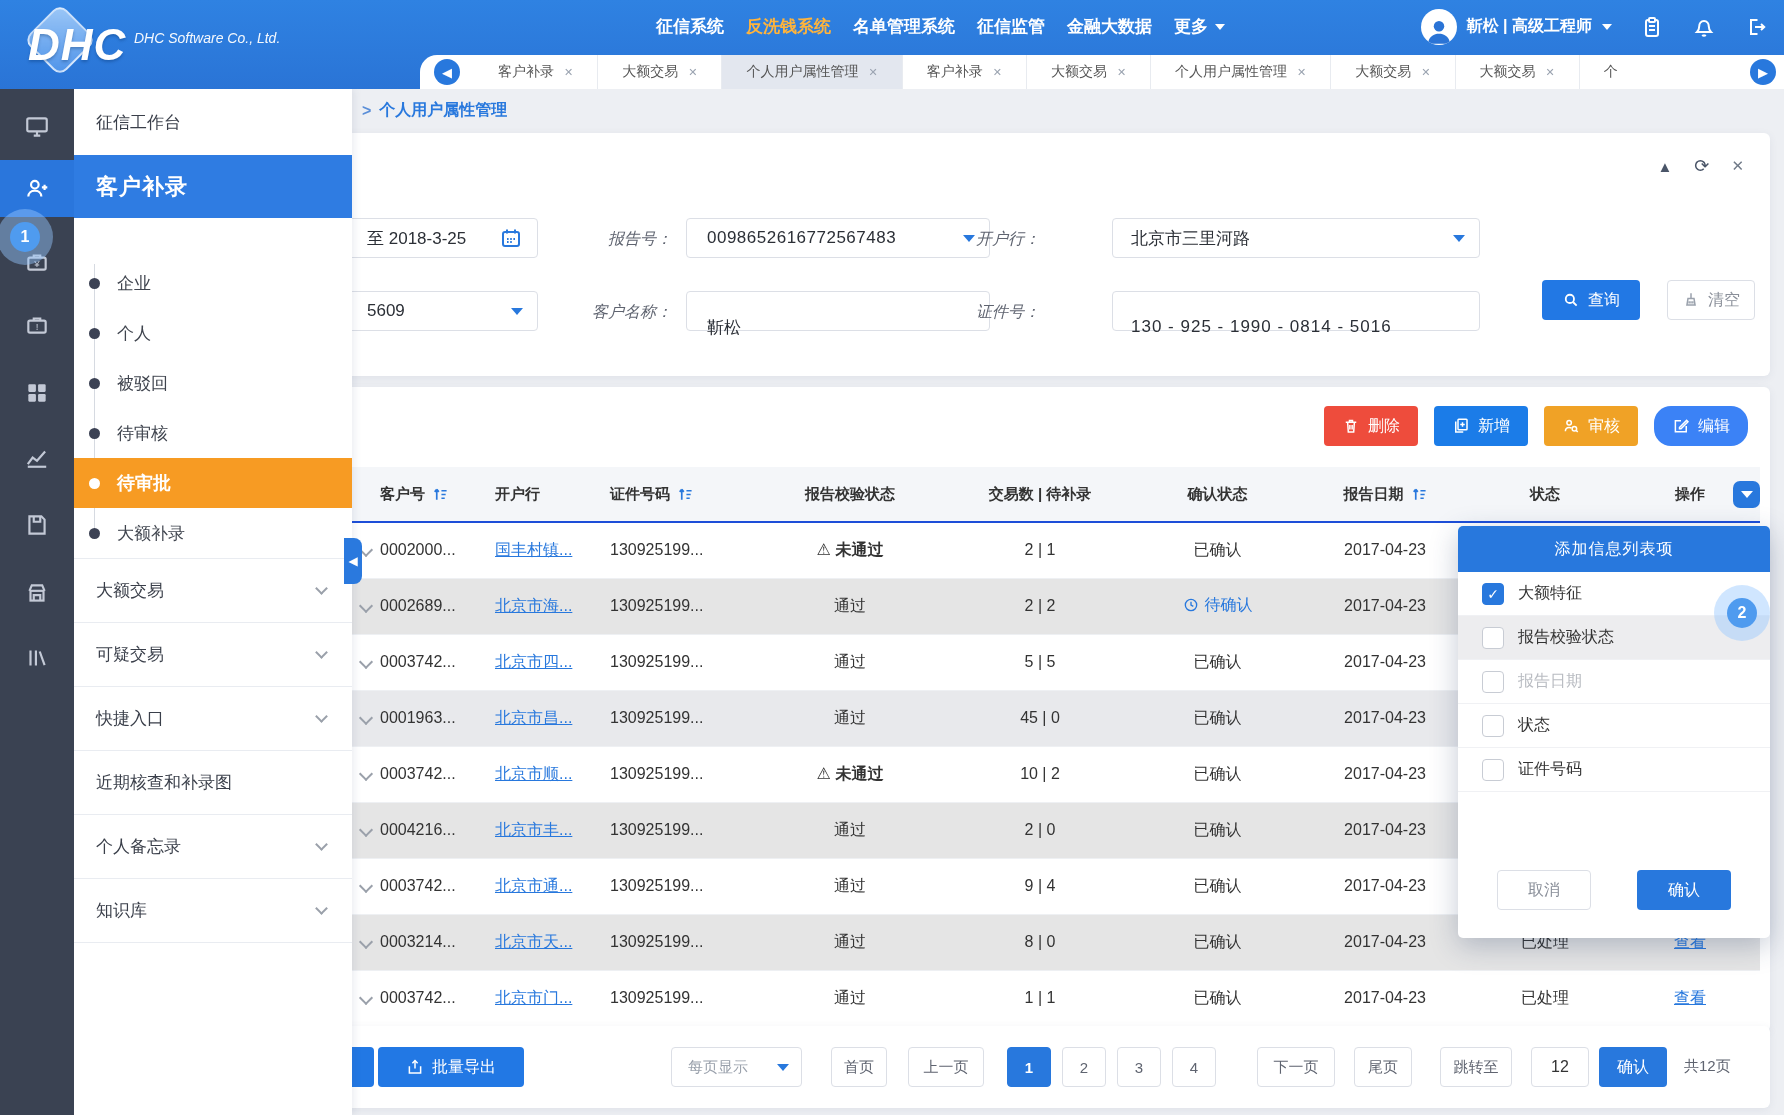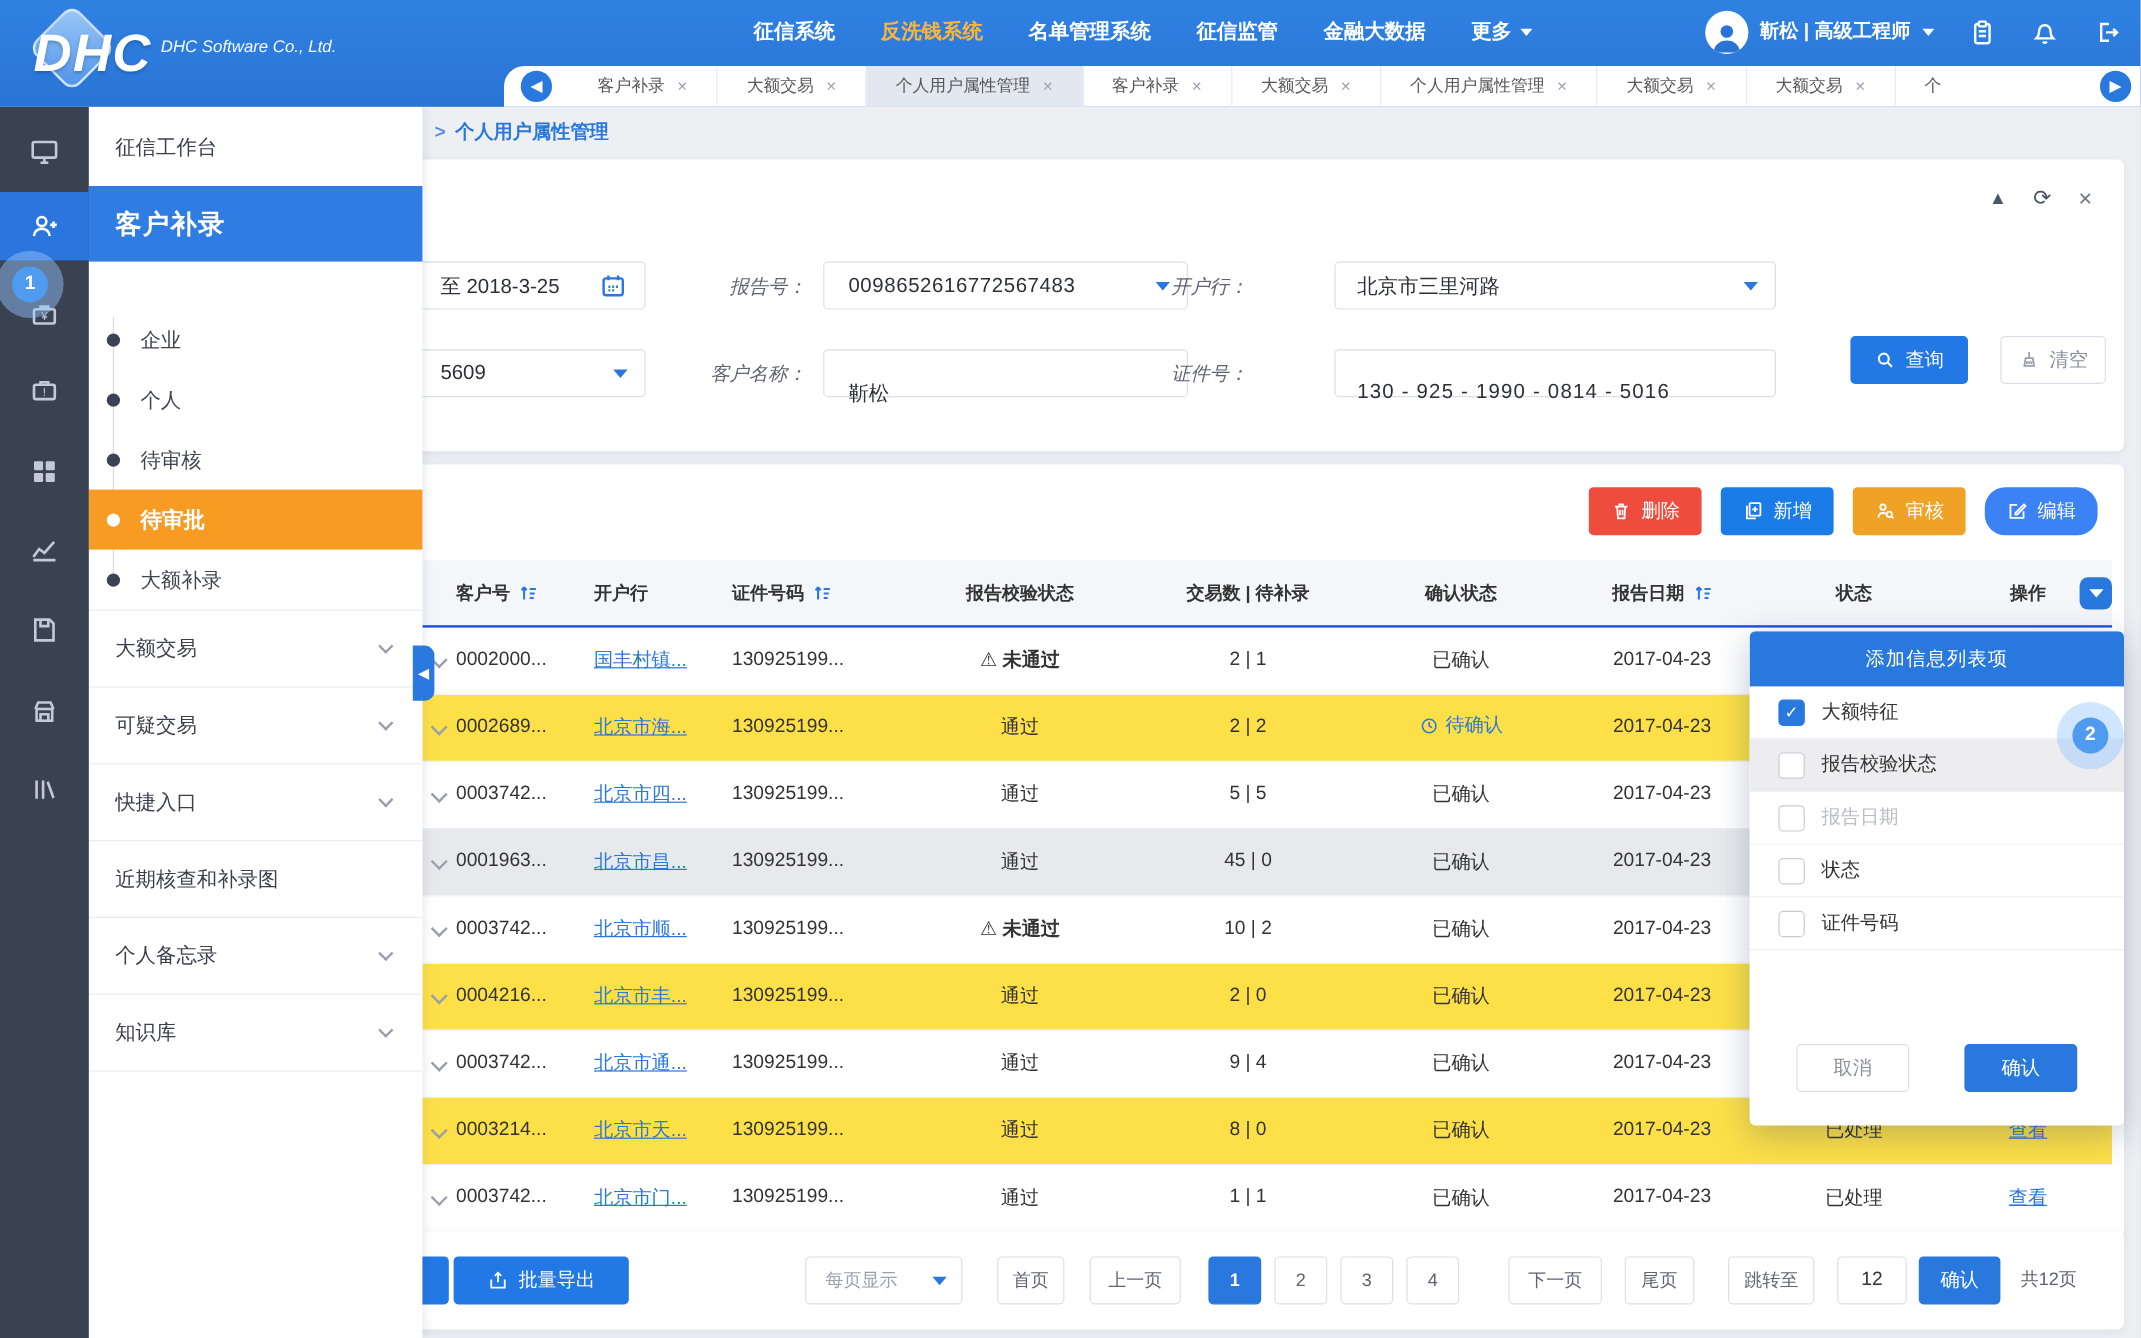--- a/index.html
+++ b/index.html
@@ -11,21 +11,21 @@
     background:linear-gradient(180deg,#2f82e2,#2a74d6); z-index:40; }
   .logo-wrap { position:absolute; left:26px; top:6px; display:flex; align-items:center; }
   .logo-diamond { width:52px; height:52px; margin:8px 10px 0 8px; border-radius:10px;
     transform:rotate(45deg); background:linear-gradient(135deg,#9cc7f7,#4e93e9);
     border:2px solid rgba(255,255,255,.65); }
   .logo-abbr { position:absolute; left:2px; top:14px; font-size:44px; font-weight:bold;
     font-style:italic; color:#fff; letter-spacing:1px; text-shadow:0 2px 3px rgba(0,40,90,.3); }
   .logo-text { margin-left:38px; color:#fff; }
   .logo-cn { font-size:27px; font-weight:bold; letter-spacing:3px; }
   .logo-en { font-size:14px; font-style:italic; margin-top:3px; opacity:.95; }
-  .main-nav { position:absolute; left:628px; top:0; height:53px; display:flex; align-items:center; gap:38px; }
+  .main-nav { position:absolute; left:656px; top:0; height:53px; display:flex; align-items:center; gap:22px; }
   .nav-item { color:#fff; font-size:17px; font-weight:600; cursor:pointer; white-space:nowrap; display:flex; align-items:center; gap:7px; }
   .nav-item.active { color:#ffb43c; }
   .caret-down-w { width:0; height:0; border-left:5px solid transparent; border-right:5px solid transparent; border-top:6px solid #fff; display:inline-block; }
   .user-area { position:absolute; right:16px; top:0; height:53px; display:flex; align-items:center; gap:28px; color:#fff; }
   .avatar { width:36px; height:36px; border-radius:50%; background:#fff; display:flex; align-items:flex-end; justify-content:center; overflow:hidden; }
   .user-name { font-size:16px; font-weight:600; display:flex; align-items:center; gap:8px; white-space:nowrap; }
   .hdr-ic { width:24px; height:24px; color:#fff; }
 
   
   .tab-strip { position:absolute; left:420px; right:0; bottom:0; height:34px; background:#fff;
@@ -93,21 +93,21 @@
   .card-table { left:310px; top:387px; width:1460px; height:645px; z-index:5; }
   .toolbar { position:absolute; right:22px; top:19px; display:flex; gap:16px; }
   .tbtn { height:40px; padding:0 18px; color:#fff; font-size:16px; }
   .tbtn.del { background:#ee4c3c; } .tbtn.add { background:#1b7ce8; }
   .tbtn.audit { background:#f0a226; } .tbtn.edit { background:#3b82f6;border-radius:17px; }
 
   table.grid { position:absolute; left:42px; top:80px; width:1408px; border-collapse:collapse; table-layout:fixed; }
   .grid th { height:55px; background:#f4f6f9; font-size:15px; color:#333; font-weight:bold; border-bottom:2px solid #1d4ed8; }
   .grid td { height:56px; font-size:16px; color:#333; border-bottom:1px solid #eef0f3; overflow:hidden; white-space:nowrap; }
   .grid .al { text-align:left; } .grid .ac { text-align:center; }
-  tr.shade td { background:#fde047; }
+  tr.shade td { background:#e5e5e5; }
   tr.selected td { background:#e8e9ec; }
   .hdr-flex { display:flex; align-items:center; gap:8px; }
   .hdr-flex.center { justify-content:center; }
   .sort-ic { width:15px; height:15px; color:#2878dd; cursor:pointer; flex:none; }
   .link { color:#2878dd; text-decoration:underline; cursor:pointer; }
   .status-fail { color:#e8483d; font-weight:600; }
   .status-pass { color:#c0c4cb; }
   .confirm-done { color:#b2b6be; }
   .confirm-pending { color:#2878dd; display:inline-flex; align-items:center; gap:6px; }
   .row-chev { width:10px; height:10px; border-right:2px solid #9aa0aa; border-bottom:2px solid #9aa0aa;
@@ -315,20 +315,24 @@
       </div>
     <div class="sub-list">
       <div class="sub-line"></div>
       <div class="sub-item">
           <span class="dot"></span>
           <span>企业</span>
         </div>
       <div class="sub-item">
           <span class="dot"></span>
           <span>个人</span>
+        </div>
+      <div class="sub-item">
+          <span class="dot"></span>
+          <span>被驳回</span>
         </div>
       <div class="sub-item">
           <span class="dot"></span>
           <span>待审核</span>
         </div>
       <div class="sub-item active">
           <span class="dot"></span>
           <span>待审批</span>
         </div>
       <div class="sub-item">

